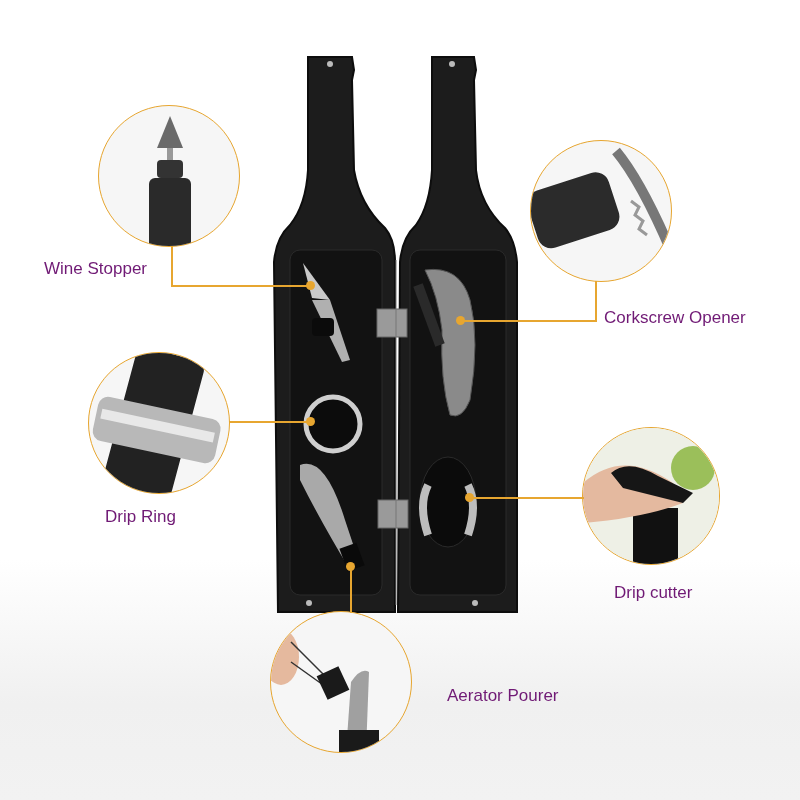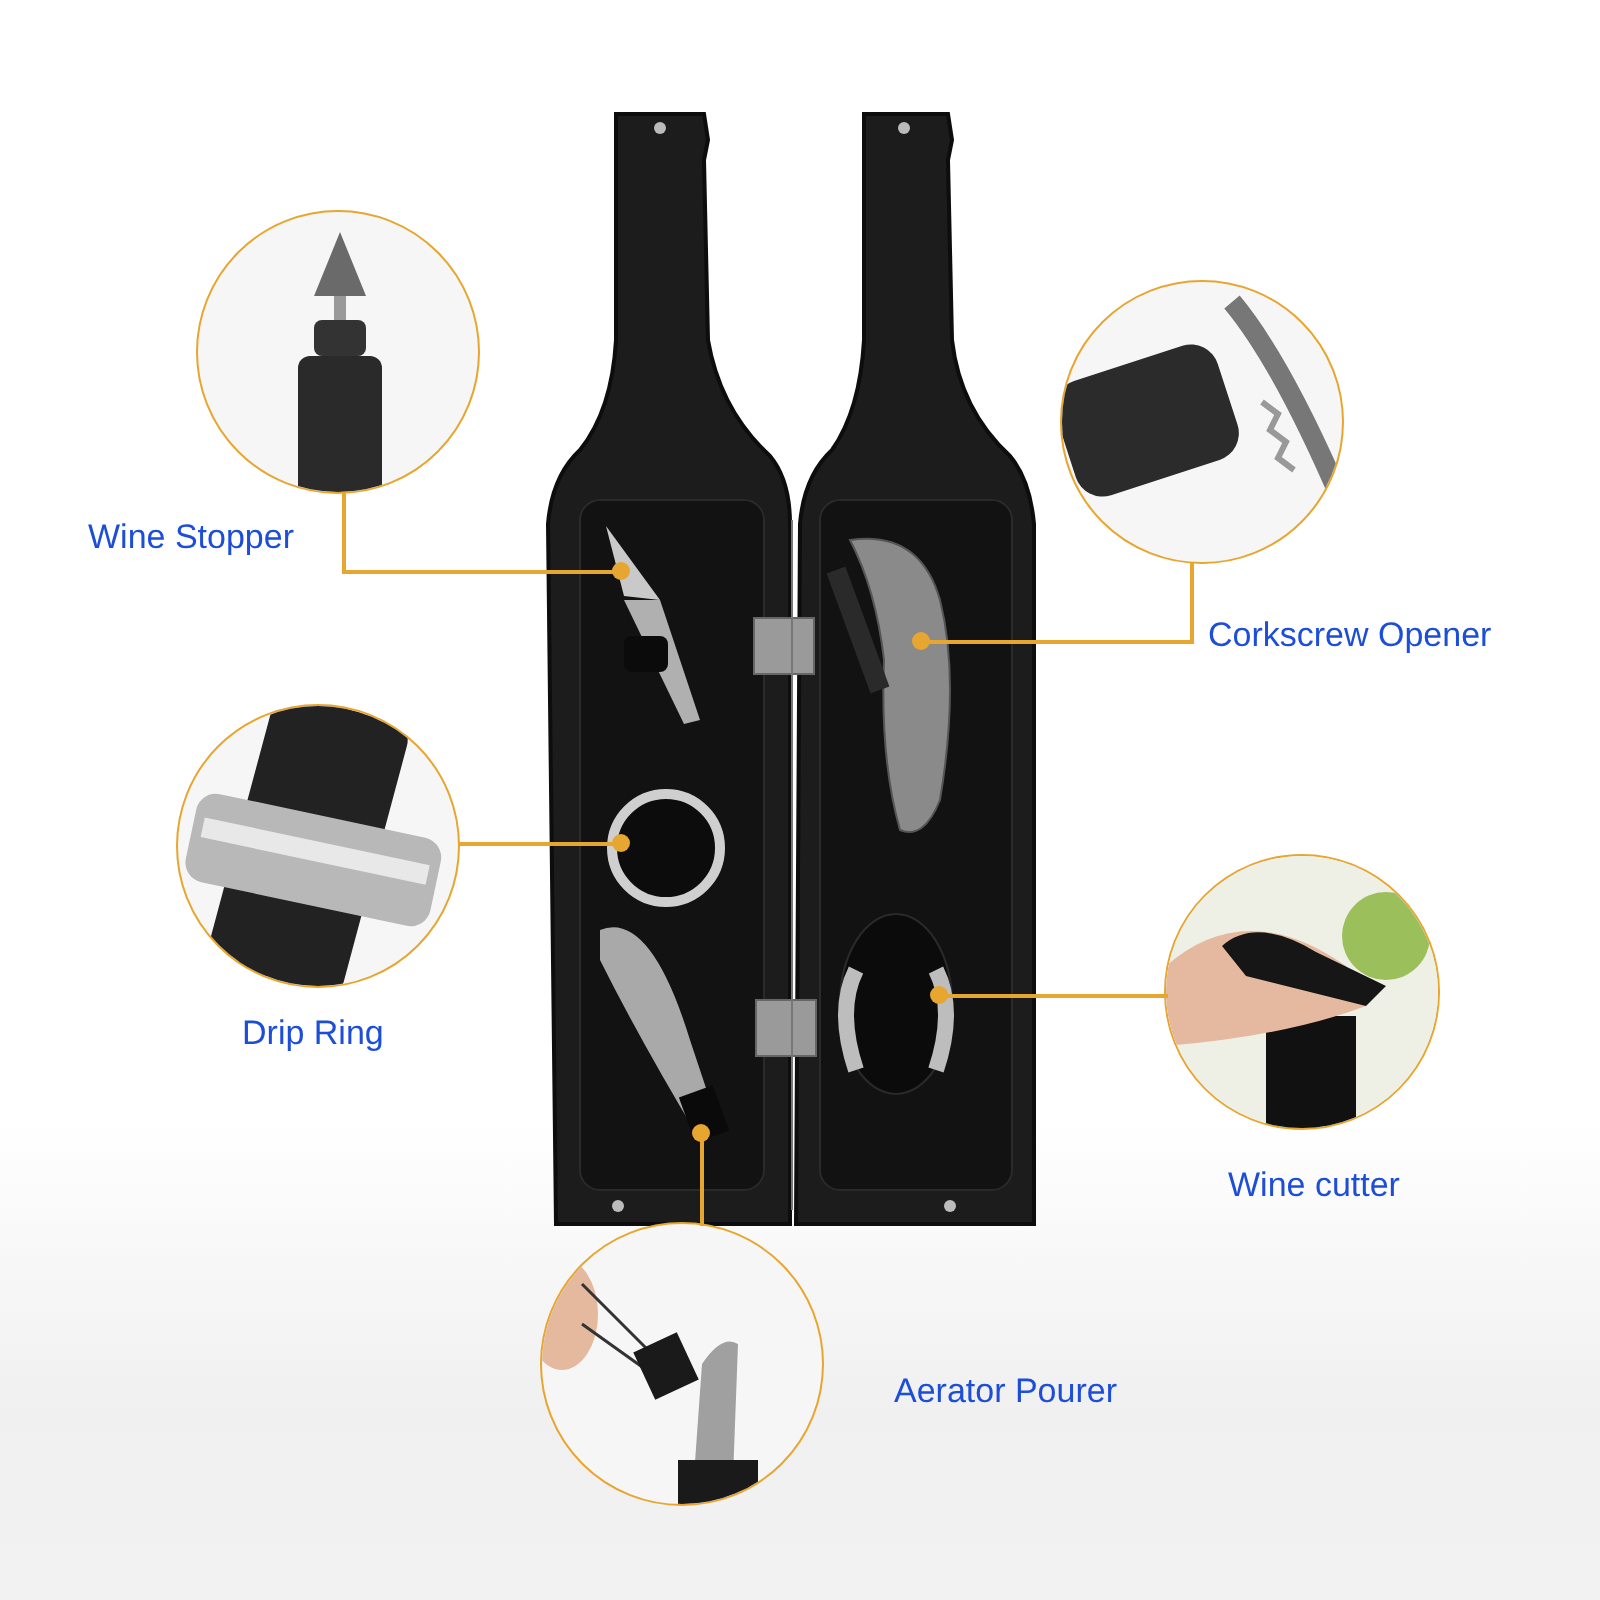--- a/index.html
+++ b/index.html
@@ -1,18 +1,18 @@
 <!DOCTYPE html>
 <html><head>
 <meta charset="utf-8">
 <style>
   html,body{margin:0;padding:0;}
   body{width:800px;height:800px;position:relative;overflow:hidden;background:#ffffff;font-family:"Liberation Sans",sans-serif;}
   .bg-fade{position:absolute;left:0;top:560px;width:800px;height:240px;background:linear-gradient(#ffffff,#f0f0f0 60%,#f2f2f2);}
-  .label{position:absolute;font-size:17px;color:#1d4ed8;white-space:nowrap;}
+  .label{position:absolute;font-size:17px;color:#701a75;white-space:nowrap;}
   .circle{position:absolute;border:1.5px solid #e7a630;border-radius:50%;overflow:hidden;background:#f6f6f6;box-sizing:border-box;}
   .line{position:absolute;background:#e7a630;}
   .dot{position:absolute;width:9px;height:9px;border-radius:50%;background:#e7a630;}
   svg{display:block;}
 </style>
 </head>
 <body>
 
 <div class="bg-fade"></div>
 
@@ -78,34 +78,34 @@
 
 <div class="circle" style="left:88px;top:352px;width:142px;height:142px;">
   <svg width="142" height="142" viewBox="0 0 142 142">
     <rect x="30" y="0" width="70" height="142" rx="10" fill="#222" transform="rotate(15 70 70)"></rect>
     <rect x="5" y="55" width="125" height="45" rx="10" fill="#b8b8b8" transform="rotate(12 70 78)"></rect>
     <rect x="10" y="68" width="115" height="10" fill="#e8e8e8" transform="rotate(12 70 78)"></rect>
   </svg>
 </div>
 <div class="line" style="left:229px;top:421px;width:82px;height:2px;"></div>
 <div class="dot" style="left:306px;top:417px;"></div>
-<div class="label" style="left:121px;top:507px;">Drip Ring</div>
+<div class="label" style="left:105px;top:507px;">Drip Ring</div>
 
 <div class="circle" style="left:582px;top:427px;width:138px;height:138px;">
   <svg width="138" height="138" viewBox="0 0 138 138">
     <rect width="138" height="138" fill="#eef0e6"></rect>
     <circle cx="110" cy="40" r="22" fill="#9bbf5a"></circle>
     <rect x="50" y="80" width="45" height="70" fill="#111"></rect>
     <path d="M0,55 Q40,20 90,55 L100,75 Q60,90 0,95 Z" fill="#e4b99f"></path>
     <path d="M28,45 Q45,30 75,48 L110,65 L100,75 L40,60 Z" fill="#161616"></path>
   </svg>
 </div>
 <div class="line" style="left:470px;top:497px;width:114px;height:2px;"></div>
 <div class="dot" style="left:465px;top:493px;"></div>
-<div class="label" style="left:614px;top:583px;">Wine cutter</div>
+<div class="label" style="left:614px;top:583px;">Drip cutter</div>
 
 <div class="circle" style="left:270px;top:611px;width:142px;height:142px;">
   <svg width="142" height="142" viewBox="0 0 142 142">
     <ellipse cx="10" cy="45" rx="18" ry="28" fill="#e5b99e"></ellipse>
     <path d="M20,30 L60,70 M20,50 L55,75" stroke="#333" stroke-width="1.5"></path>
     <rect x="50" y="58" width="24" height="26" fill="#1a1a1a" transform="rotate(-25 62 71)"></rect>
     <path d="M75,140 L80,70 Q90,55 98,60 L95,140 Z" fill="#a0a0a0"></path>
     <rect x="68" y="118" width="40" height="24" fill="#1a1a1a"></rect>
   </svg>
 </div>

